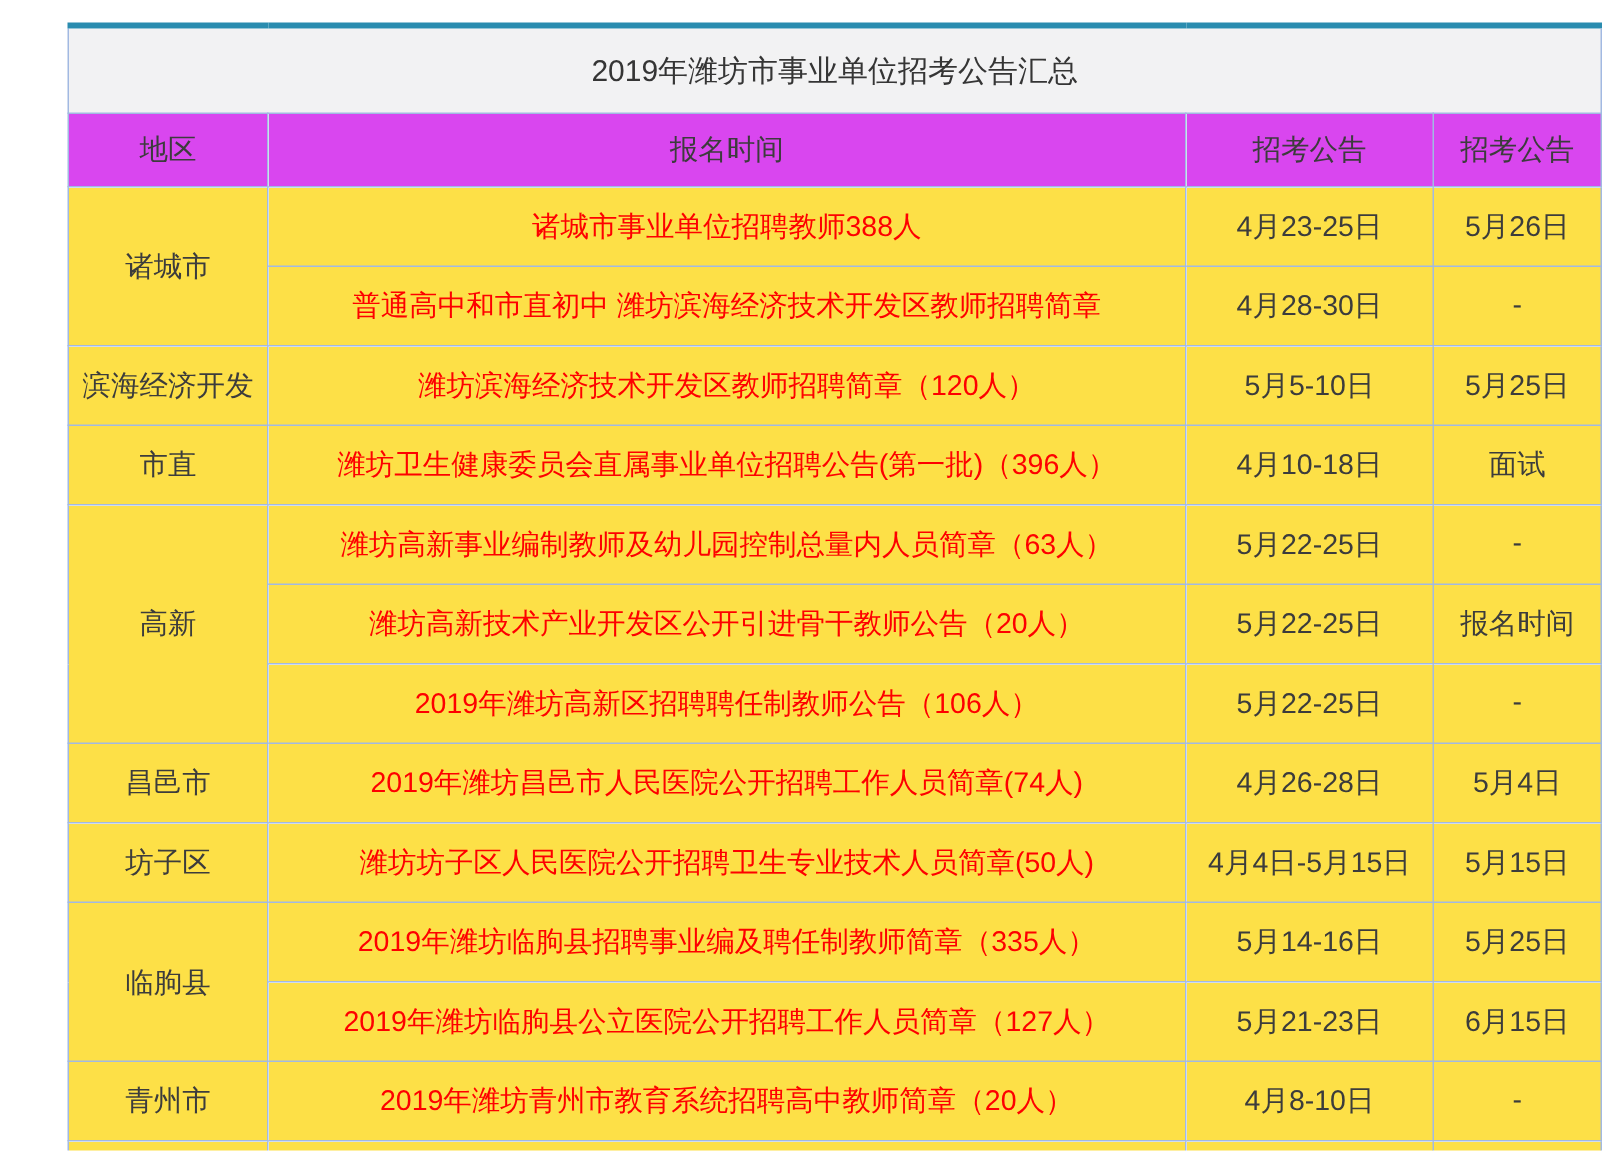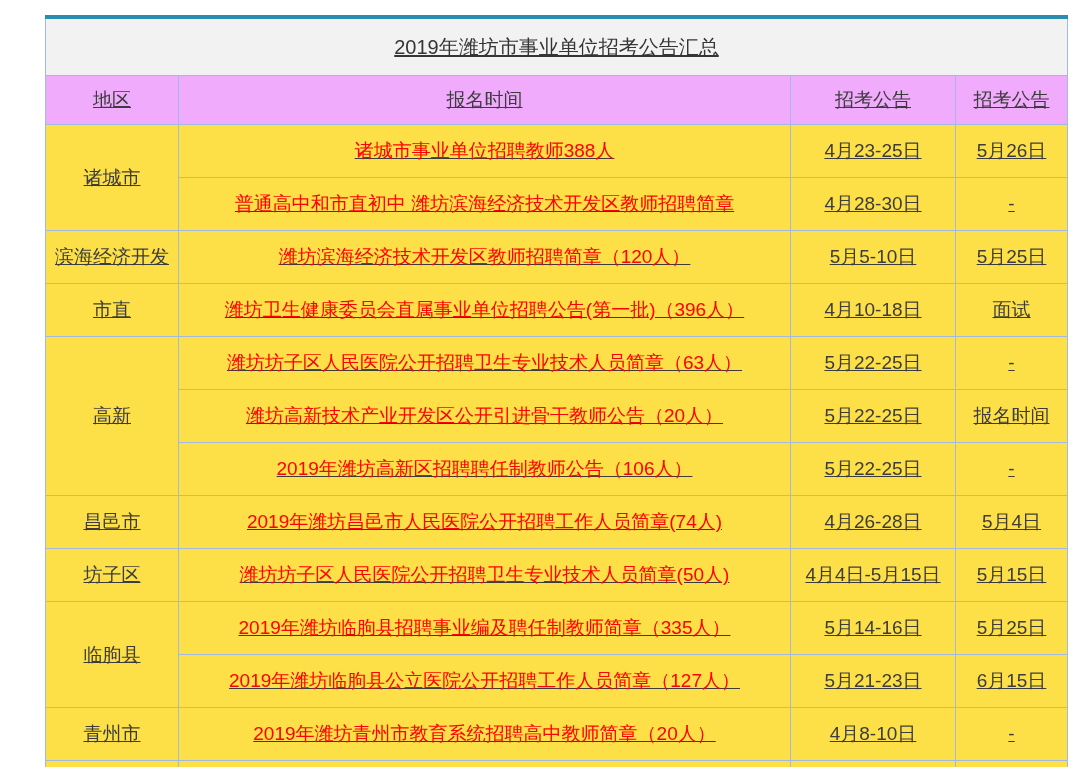--- a/index.html
+++ b/index.html
@@ -31,31 +31,30 @@
   table.recruit-table th {
     border: 1px solid #a2b9e2;
     text-align: center;
     vertical-align: middle;
     padding: 2px 4px;
     font-size: 19px;
     font-weight: 400;
     color: #3c3c3c;
     overflow: hidden;
     white-space: nowrap;
-    text-decoration: underline;
   }
   tr.title-row td {
     height: 52px;
     background: #f2f2f3;
     font-size: 20px;
     color: #353535;
   }
   tr.header-row th {
     height: 44px;
-    background: #f0abfc;
+    background: #d946ef;
   }
   tbody td {
     height: 48px;
     background: #fde047;
   }
   td.announcement-cell span.link {
     color: #fe0000;
     cursor: pointer;
   }
   tr.partial-row td {
@@ -103,21 +102,21 @@
           <td>5月25日</td>
         </tr>
         <tr>
           <td rowspan="1">市直</td>
           <td class="announcement-cell"><span class="link">潍坊卫生健康委员会直属事业单位招聘公告(第一批)（396人）</span></td>
           <td>4月10-18日</td>
           <td>面试</td>
         </tr>
         <tr>
           <td rowspan="3">高新</td>
-          <td class="announcement-cell"><span class="link">潍坊坊子区人民医院公开招聘卫生专业技术人员简章（63人）</span></td>
+          <td class="announcement-cell"><span class="link">潍坊高新事业编制教师及幼儿园控制总量内人员简章（63人）</span></td>
           <td>5月22-25日</td>
           <td>-</td>
         </tr>
         <tr>
           <td class="announcement-cell"><span class="link">潍坊高新技术产业开发区公开引进骨干教师公告（20人）</span></td>
           <td>5月22-25日</td>
           <td>报名时间</td>
         </tr>
         <tr>
           <td class="announcement-cell"><span class="link">2019年潍坊高新区招聘聘任制教师公告（106人）</span></td>

